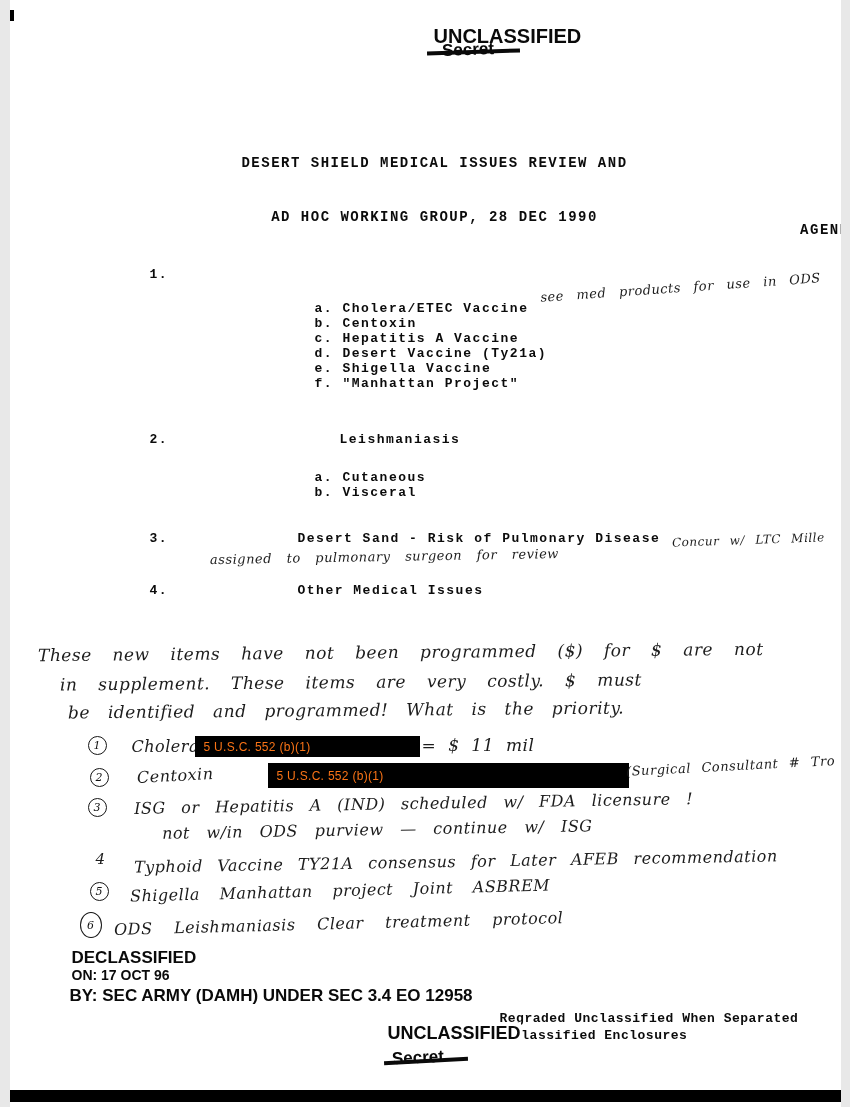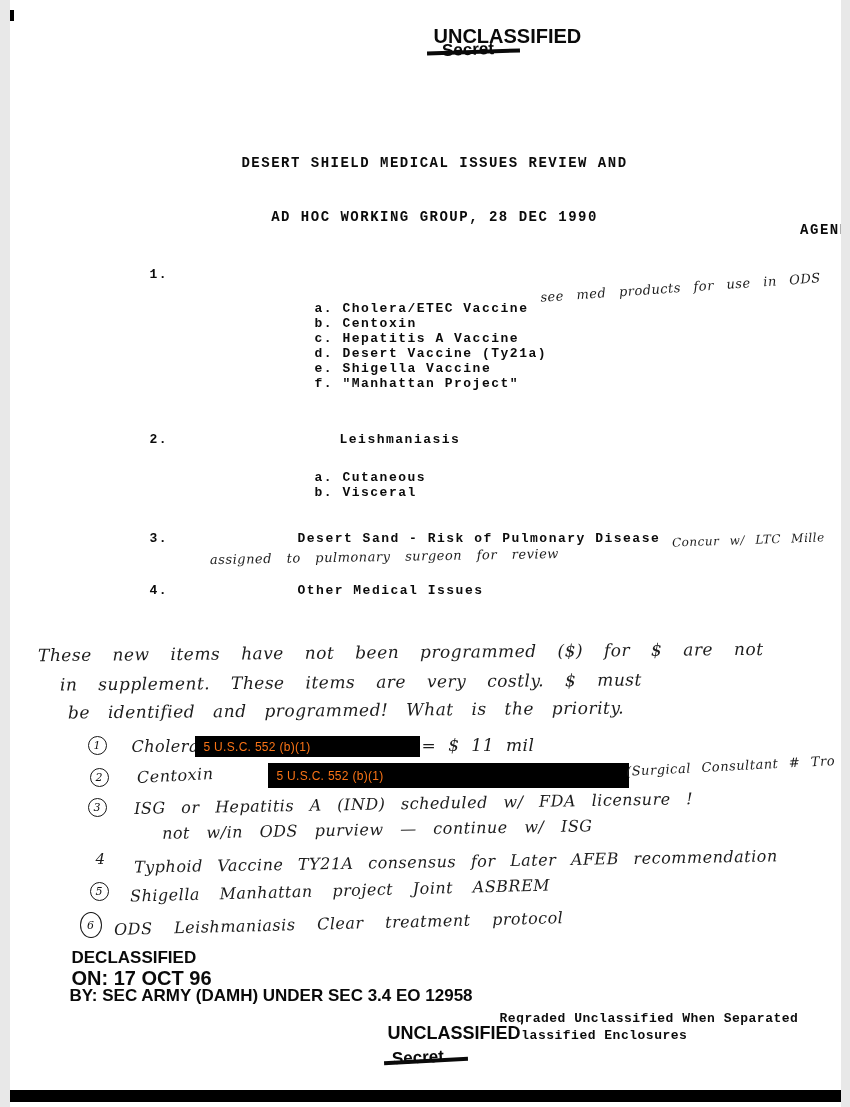--- a/index.html
+++ b/index.html
@@ -84,21 +84,21 @@
   <div class="abs hw" style="left:86px;top:850px;font-size:15px;">4</div>
   <div class="abs hw" style="left:124px;top:852px;word-spacing:9px;transform:rotate(-1deg);">Typhoid Vaccine TY21A consensus for Later AFEB recommendation</div>
 
   <div class="abs circ" style="left:80px;top:882px;">5</div>
   <div class="abs hw" style="left:120px;top:881px;word-spacing:14px;transform:rotate(-1.5deg);">Shigella  Manhattan project  Joint ASBREM</div>
 
   <div class="abs circ" style="left:70px;top:912px;width:20px;height:24px;">6</div>
   <div class="abs hw" style="left:104px;top:914px;word-spacing:16px;transform:rotate(-1.5deg);">ODS Leishmaniasis  Clear treatment protocol</div>
 
   <div class="abs stamp" style="left:62px;top:948px;font-size:17px;">DECLASSIFIED</div>
-  <div class="abs stamp" style="left:62px;top:967px;font-size:20px;">ON: 17 OCT 96</div>
+  <div class="abs stamp" style="left:62px;top:967px;font-size:14px;">ON: 17 OCT 96</div>
   <div class="abs stamp" style="left:60px;top:986px;font-size:17px;">BY: SEC ARMY (DAMH) UNDER SEC 3.4 EO 12958</div>
 
   <div class="abs tw tw-sm" style="left:470px;top:1011px;padding-left:20px;">Regraded Unclassified When Separated</div>
   <div class="abs tw tw-sm" style="left:462px;top:1028px;">from Classified Enclosures</div>
 
   <div class="abs stamp" style="left:378px;top:1023px;font-size:18px;background:#fff;">UNCLASSIFIED</div>
   <div class="abs stamp" style="left:382px;top:1048px;font-size:17px;transform:rotate(-3deg);">Secret</div>
   <div class="strike" style="left:374px;top:1059px;width:84px;transform:rotate(-3deg);"></div>
 
 </div>

